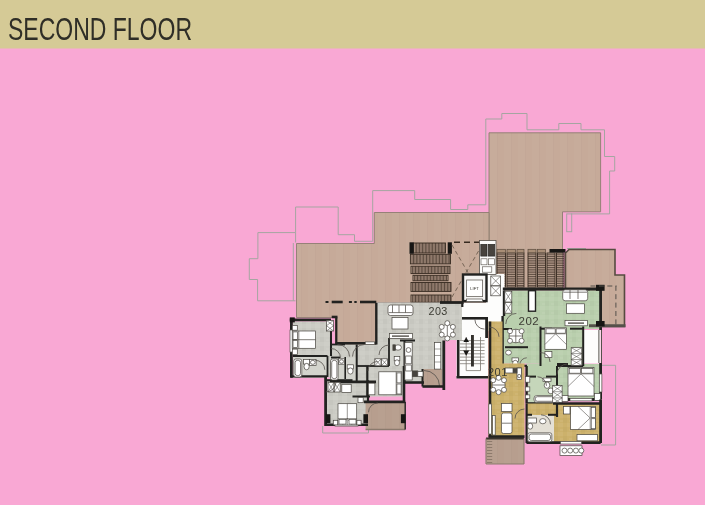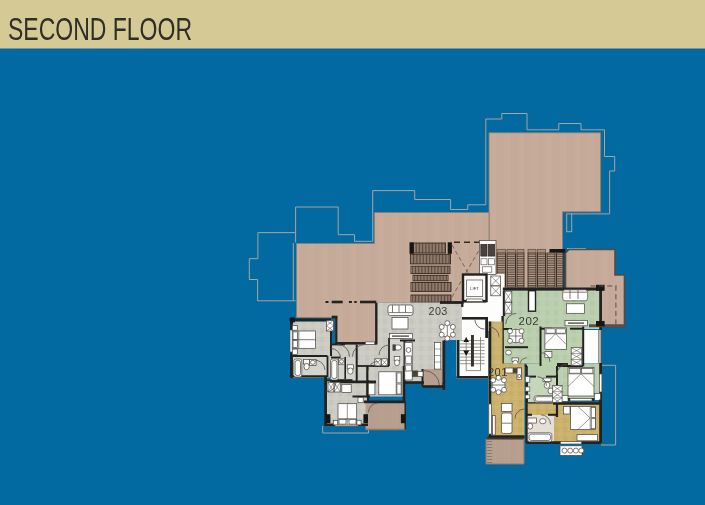--- a/index.html
+++ b/index.html
@@ -1,16 +1,16 @@
 <!DOCTYPE html>
 <html><head>
 <meta charset="utf-8">
 <style>
   html,body{margin:0;padding:0;background:#ffffff;}
-  #page{position:relative;width:705px;height:505px;background:#0369a1;overflow:hidden;}
+  #page{position:relative;width:705px;height:505px;background:#f9a8d4;overflow:hidden;}
   svg{display:block;}
 </style>
 </head>
 <body>
 <div id="page">
 <svg width="705" height="505" viewBox="0 0 705 505" xmlns="http://www.w3.org/2000/svg">
 <defs>
   <pattern id="mottle" width="9" height="9" patternUnits="userSpaceOnUse">
     <rect x="0" y="0" width="5" height="4" fill="rgba(255,255,255,0.05)"></rect>
     <rect x="5" y="4" width="4" height="5" fill="rgba(0,0,0,0.025)"></rect>

